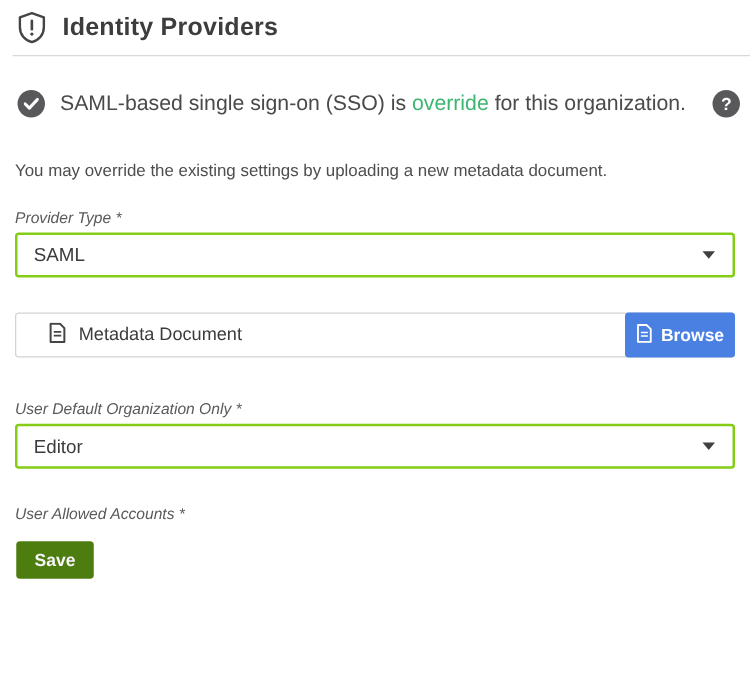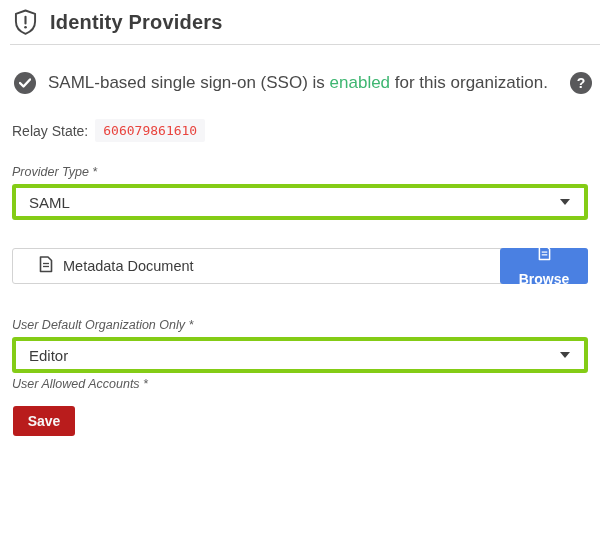--- a/index.html
+++ b/index.html
@@ -89,38 +89,38 @@
   .field { margin: 23px 12px 0 12px; }
   .field label {
     display: block;
     font-size: 12.5px;
     color: #5a5a5a;
     margin-bottom: 5px;
     font-style: italic;
   }
   .select {
     height: 36px;
-    border: 4px solid #84cc16;
+    border: 2px solid #84cc16;
     border-radius: 3px;
     background: #fff;
     display: flex;
     align-items: center;
     justify-content: space-between;
     padding: 0 14px 0 13px;
     cursor: pointer;
   }
   .select-value { font-size: 15px; color: #3c3c3c; }
   .caret {
     width: 0; height: 0;
     border-left: 5px solid transparent;
     border-right: 5px solid transparent;
     border-top: 6px solid #404040;
   }
   .field-role { margin-top: 34px; }
-  .field-accounts { margin-top: 4px; }
+  .field-accounts { margin-top: 29px; }
 
   
   .file-row {
     position: relative;
     margin: 28px 12px 0 12px;
     height: 36px;
   }
   .file-input {
     position: absolute;
     inset: 0;
@@ -145,30 +145,29 @@
     border-radius: 3px;
     color: #ffffff;
     font-family: "Liberation Sans", sans-serif;
     font-size: 14px;
     font-weight: bold;
     display: flex;
     align-items: center;
     justify-content: center;
     gap: 7px;
     cursor: pointer;
-    flex-direction: column;
   }
 
   
   .save {
     display: block;
     margin: 15px 0 0 13px;
     width: 62px;
     height: 30px;
-    background: #b91c1c;
+    background: #4d7c0f;
     border: none;
     border-radius: 3px;
     color: #f7f7f7;
     font-family: "Liberation Sans", sans-serif;
     font-size: 14px;
     font-weight: bold;
     cursor: default;
   }
 </style>
 </head>
@@ -186,31 +185,28 @@
     </span>
     <h1>Identity Providers</h1>
   </div>
 
   <div class="status-row">
     <span class="circle-icon">
       <svg width="12" height="10" viewBox="0 0 12 10">
         <polyline points="1,5 4.5,8.5 11,1.5" fill="none" stroke="#ffffff" stroke-width="2.4" stroke-linecap="round" stroke-linejoin="round"></polyline>
       </svg>
     </span>
-    <p class="status-text"><span>SAML-based single sign-on (SSO) is </span><span class="enabled">enabled</span><span> for this organization.</span></p>
+    <p class="status-text"><span>SAML-based single sign-on (SSO) is </span><span class="enabled">override</span><span> for this organization.</span></p>
     <span class="circle-icon help">
       <span>?</span>
     </span>
   </div>
 
-
-  <div class="relay">
-    <span>Relay State:</span>
-    <code>606079861610</code>
-  </div>
+  <p class="description">You may override the existing settings by uploading a new metadata document.</p>
+
 
   <div class="field">
     <label>Provider Type *</label>
     <div class="select">
       <span class="select-value">SAML</span>
       <span class="caret"></span>
     </div>
   </div>
 
   <div class="file-row">

